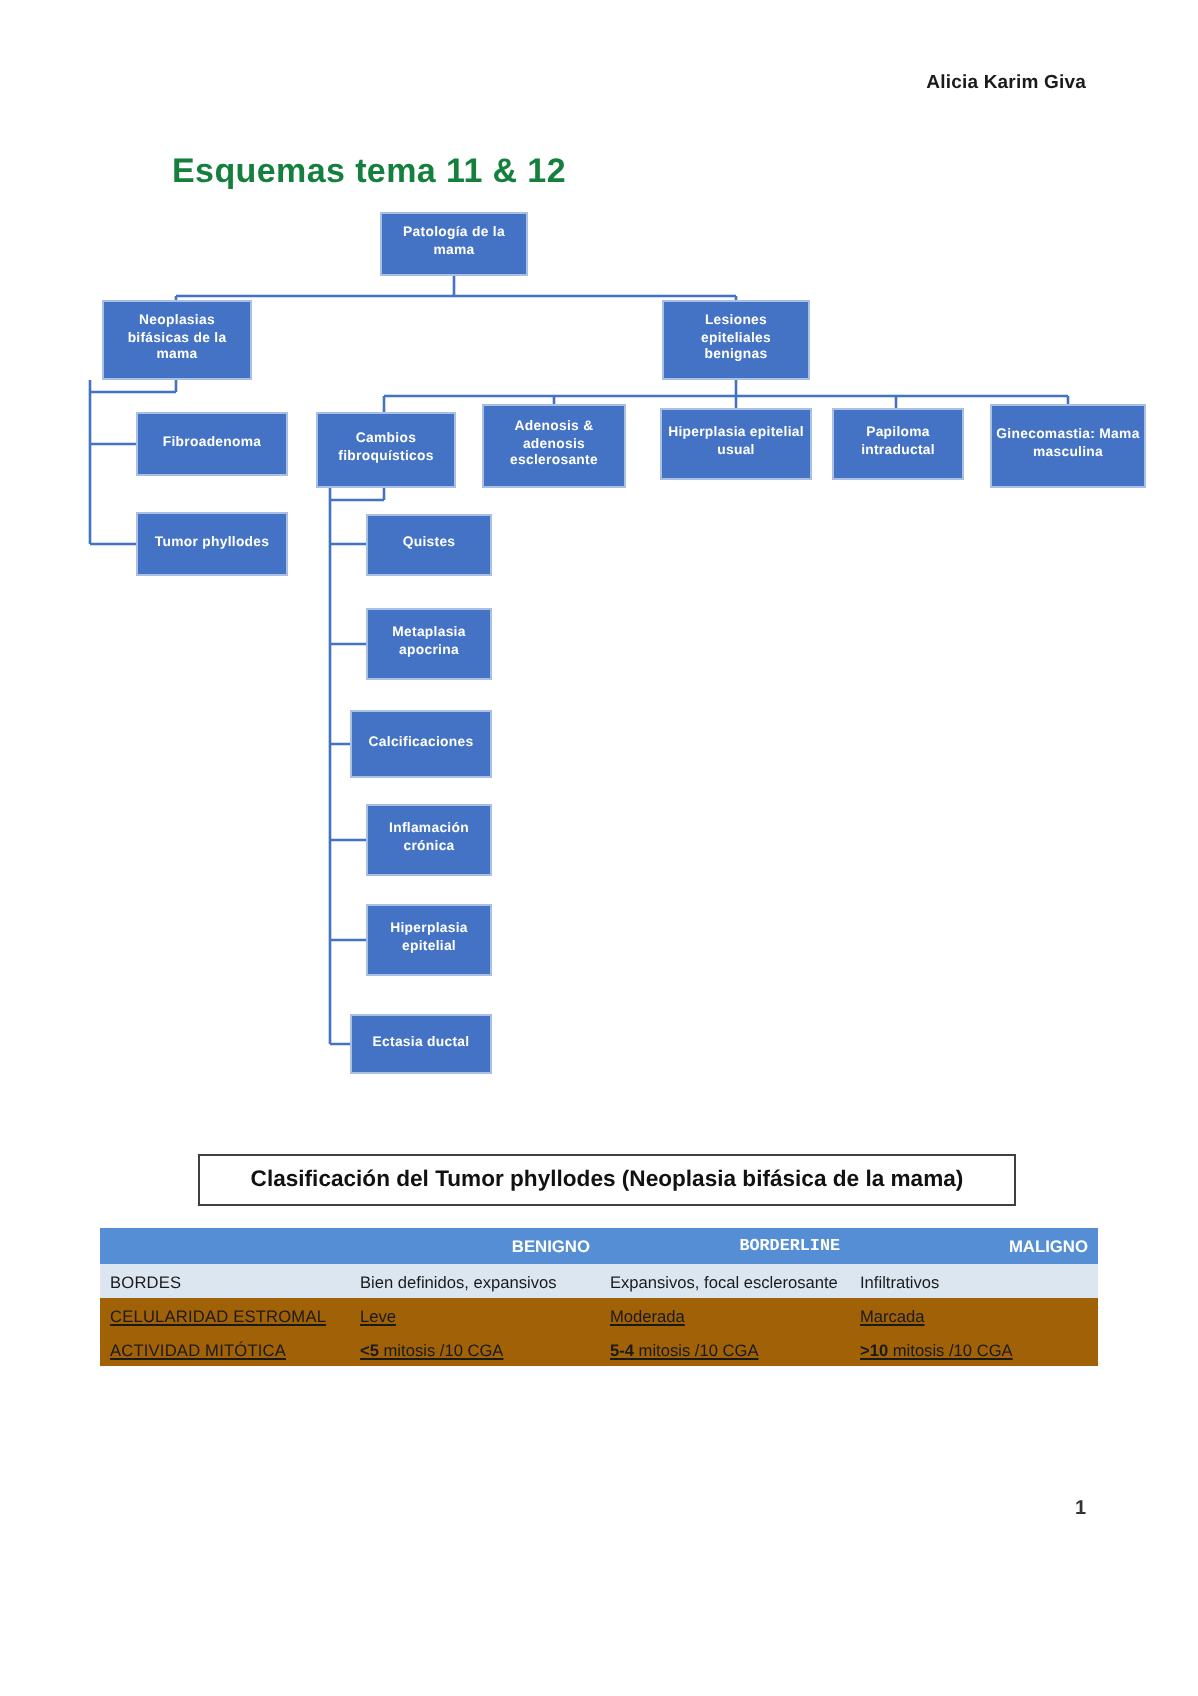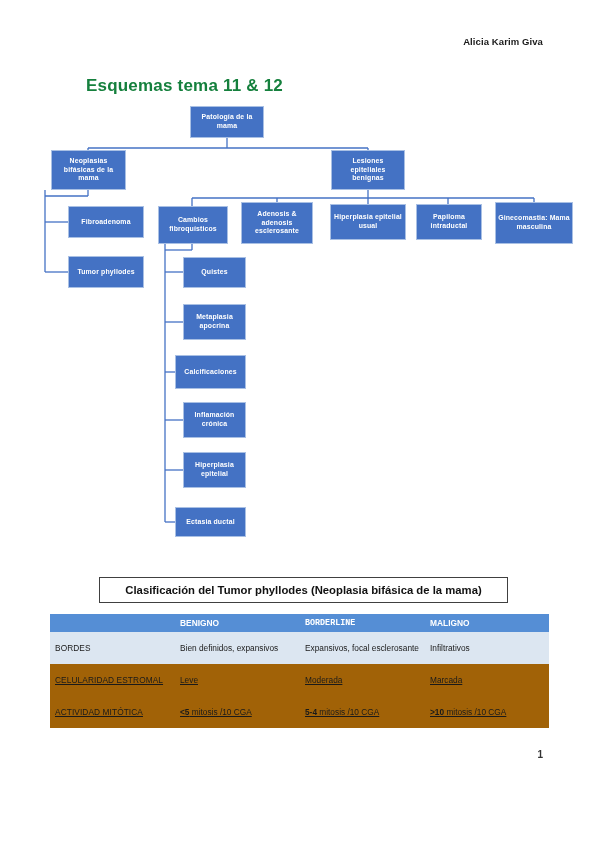--- a/index.html
+++ b/index.html
@@ -70,28 +70,28 @@
     left: 50px; top: 614px;
     width: 499px;
     border-collapse: collapse;
     font-size: 8.3px;
     color: #1a1a1a;
   }
   table.cls th {
     background: #558ed5;
     color: #ffffff;
     font-weight: bold;
-    text-align: left;
+    text-align: right;
     padding: 4px 5px;
     height: 17px;
     border: none;
     font-size: 8.4px;
   }
   table.cls td {
-    padding: 11px 5px;
+    padding: 3px 5px;
     height: 17px;
     border: none;
     vertical-align: middle;
   }
   table.cls tr.odd td { background: #dce6f1; }
   table.cls tr.even td { background: #a16207; text-decoration: underline; }
   table.cls td.rowhead { letter-spacing: 0.1px; }
   table.cls td b { font-weight: bold; }
 
   .col-0 { width: 125px; }

